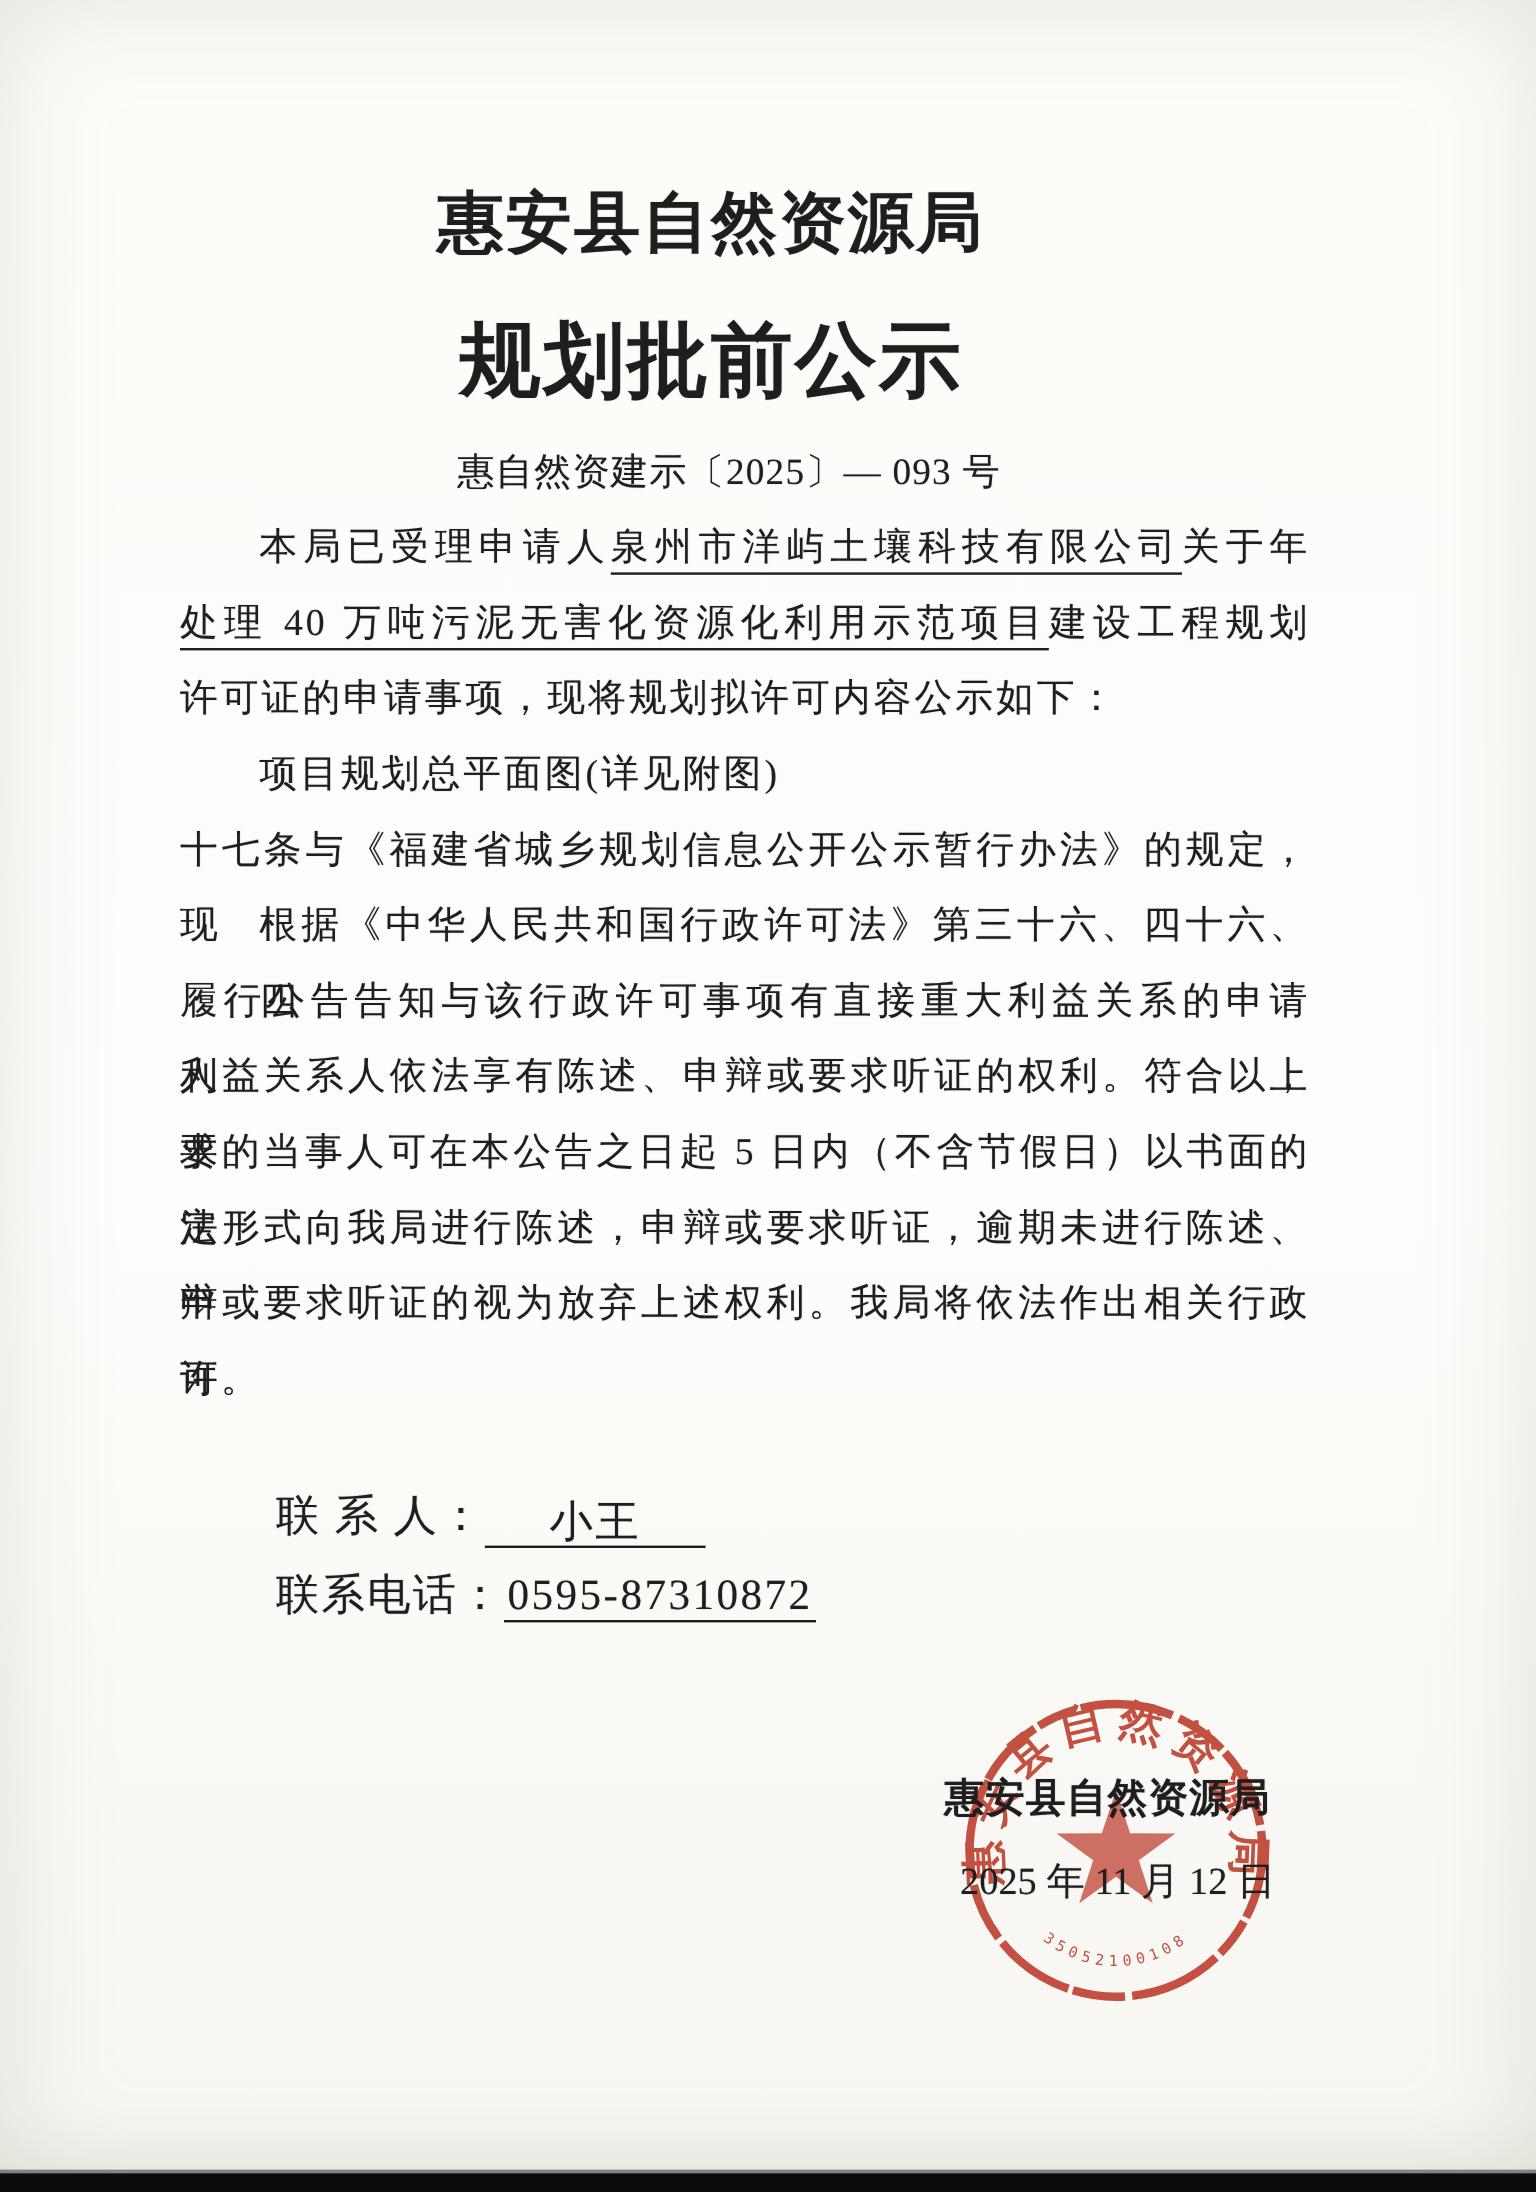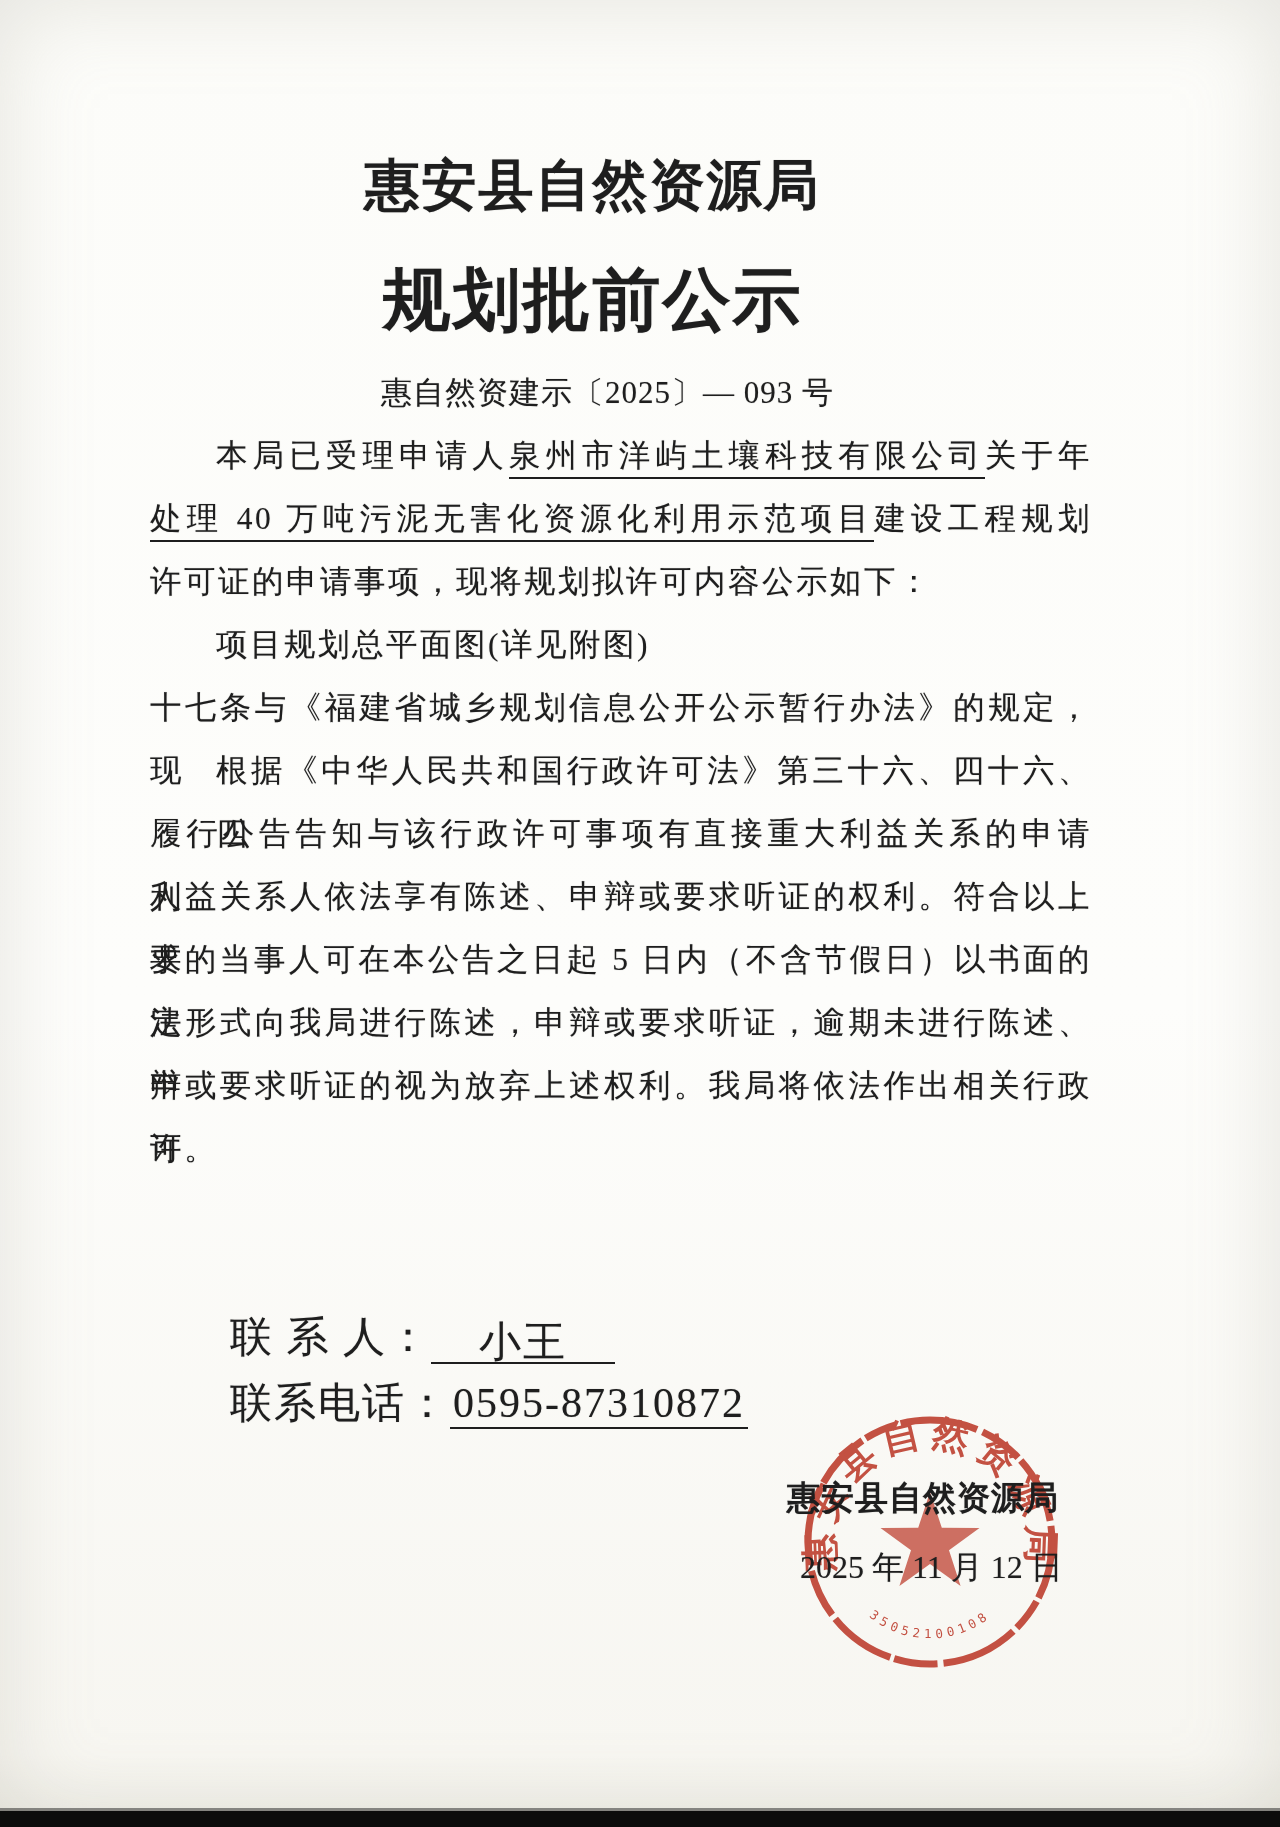--- a/index.html
+++ b/index.html
@@ -16,21 +16,21 @@
   .title1{font-size:55px;font-weight:bold;letter-spacing:2px;line-height:72px;}
   .title2{font-size:68px;font-weight:bold;letter-spacing:2px;line-height:64px;margin-top:46px;}
   .docnum{position:absolute;left:0;top:372px;width:1215px;text-align:center;
     font-size:31px;letter-spacing:1px;}
   .docbody{position:absolute;left:150px;top:424px;width:942px;
     font-size:31.5px;letter-spacing:2.5px;}
   .bline{height:63px;line-height:63px;white-space:nowrap;}
   .bline.fill{white-space:normal;text-align:justify;text-align-last:justify;}
   .bline.ind{padding-left:66px;}
   .ul{border-bottom:2.5px solid #1e1e1e;padding-bottom:4px;}
-  .contact{position:absolute;left:230px;top:1304px;font-size:42px;letter-spacing:2px;}
+  .contact{position:absolute;left:230px;top:1230px;font-size:36px;letter-spacing:2px;}
   .contact-row{height:66px;line-height:66px;}
   .uline-person{display:inline-block;width:184px;text-align:center;
     border-bottom:2.5px solid #1e1e1e;line-height:40px;vertical-align:bottom;margin-bottom:6px;}
   .uline-phone{border-bottom:2.5px solid #1e1e1e;padding:0 3px 1px 3px;}
   .stamp{position:absolute;left:800px;top:1412px;width:260px;height:260px;opacity:0.88;}
   .sign-org{position:absolute;left:787px;top:1476px;font-size:33px;font-weight:600;
     letter-spacing:1px;white-space:nowrap;}
   .sign-date{position:absolute;left:800px;top:1546px;font-size:32px;white-space:nowrap;}
   .bottom-band{position:absolute;left:0;bottom:0;width:1280px;height:16px;background:#0c0c0c;}
   .bottom-band::before{content:"";position:absolute;left:0;top:-3px;width:100%;height:3px;

